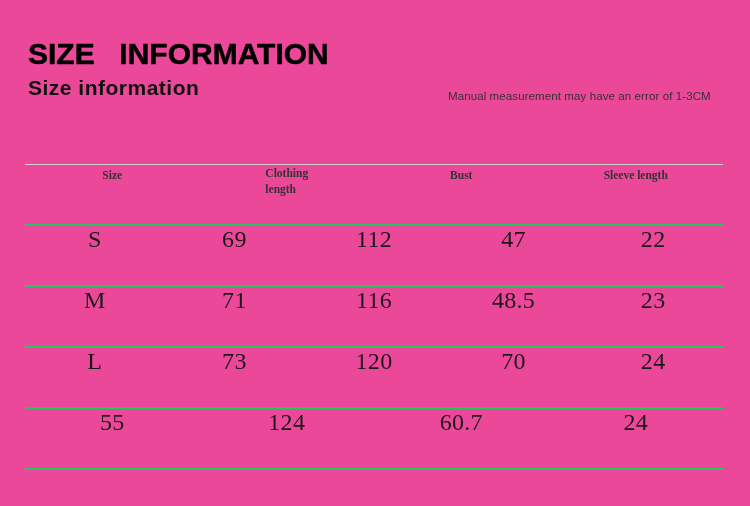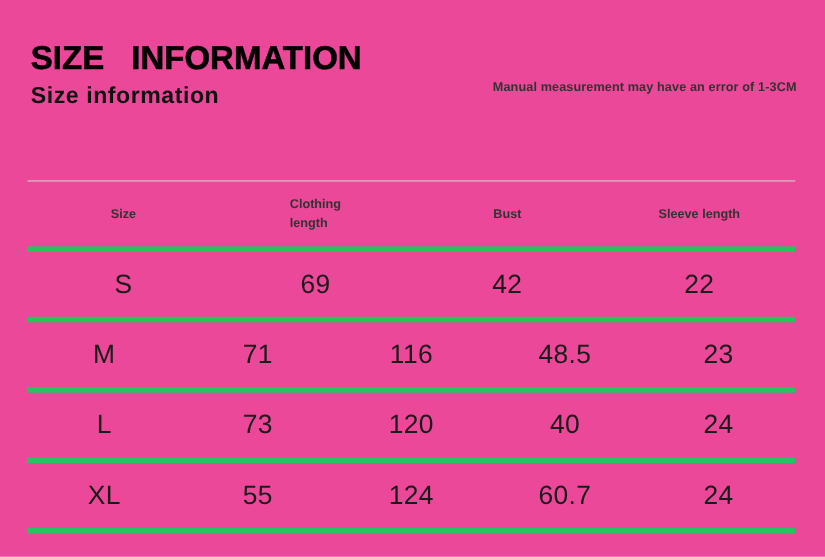--- a/index.html
+++ b/index.html
@@ -28,37 +28,37 @@
   .subtitle {
     position: absolute;
     left: 28px; top: 76px;
     font-size: 21px;
     font-weight: 700;
     letter-spacing: 0.5px;
     color: #111111;
   }
   .note {
     position: absolute;
-    left: 448px; top: 74px;
+    left: 448px; top: 90px;
     font-size: 11.5px;
-    font-weight: 700;
+    font-weight: 400;
     color: #333333;
     letter-spacing: 0.1px;
   }
 
   .size-table {
     position: absolute;
     left: 25px; top: 164px;
     width: 698px;
   }
   .t-row {
     display: flex;
     height: 59px;
-    align-items: center;
-    border-bottom: 5px solid #22c55e;
+    border-bottom: 2px solid #22c55e;
+    font-family: Liberation Serif, serif;
   }
   .t-row.header {
     border-top: 1px solid #cfcfcf;
   }
   .t-cell {
     flex: 1 1 0;
     text-align: center;
     overflow: hidden;
   }
   .header .t-cell span {
@@ -92,42 +92,42 @@
       <div class="t-cell"><span>Size</span></div>
       <div class="t-cell"><span>Clothing
 length</span></div>
       <div class="t-cell"><span>Bust</span></div>
       <div class="t-cell"><span>Sleeve length</span></div>
     </div>
 
     <div class="t-row data">
       <div class="t-cell">S</div>
       <div class="t-cell">69</div>
-      <div class="t-cell">42</div>
+      <div class="t-cell">112</div>
+      <div class="t-cell">47</div>
       <div class="t-cell">22</div>
     </div>
 
     <div class="t-row data">
       <div class="t-cell">M</div>
       <div class="t-cell">71</div>
       <div class="t-cell">116</div>
       <div class="t-cell">48.5</div>
       <div class="t-cell">23</div>
     </div>
 
     <div class="t-row data">
       <div class="t-cell">L</div>
       <div class="t-cell">73</div>
       <div class="t-cell">120</div>
-      <div class="t-cell">40</div>
+      <div class="t-cell">70</div>
       <div class="t-cell">24</div>
     </div>
 
     <div class="t-row data">
-      <div class="t-cell">XL</div>
       <div class="t-cell">55</div>
       <div class="t-cell">124</div>
       <div class="t-cell">60.7</div>
       <div class="t-cell">24</div>
     </div>
 
   </div>
 </div>
 
 </body></html>

